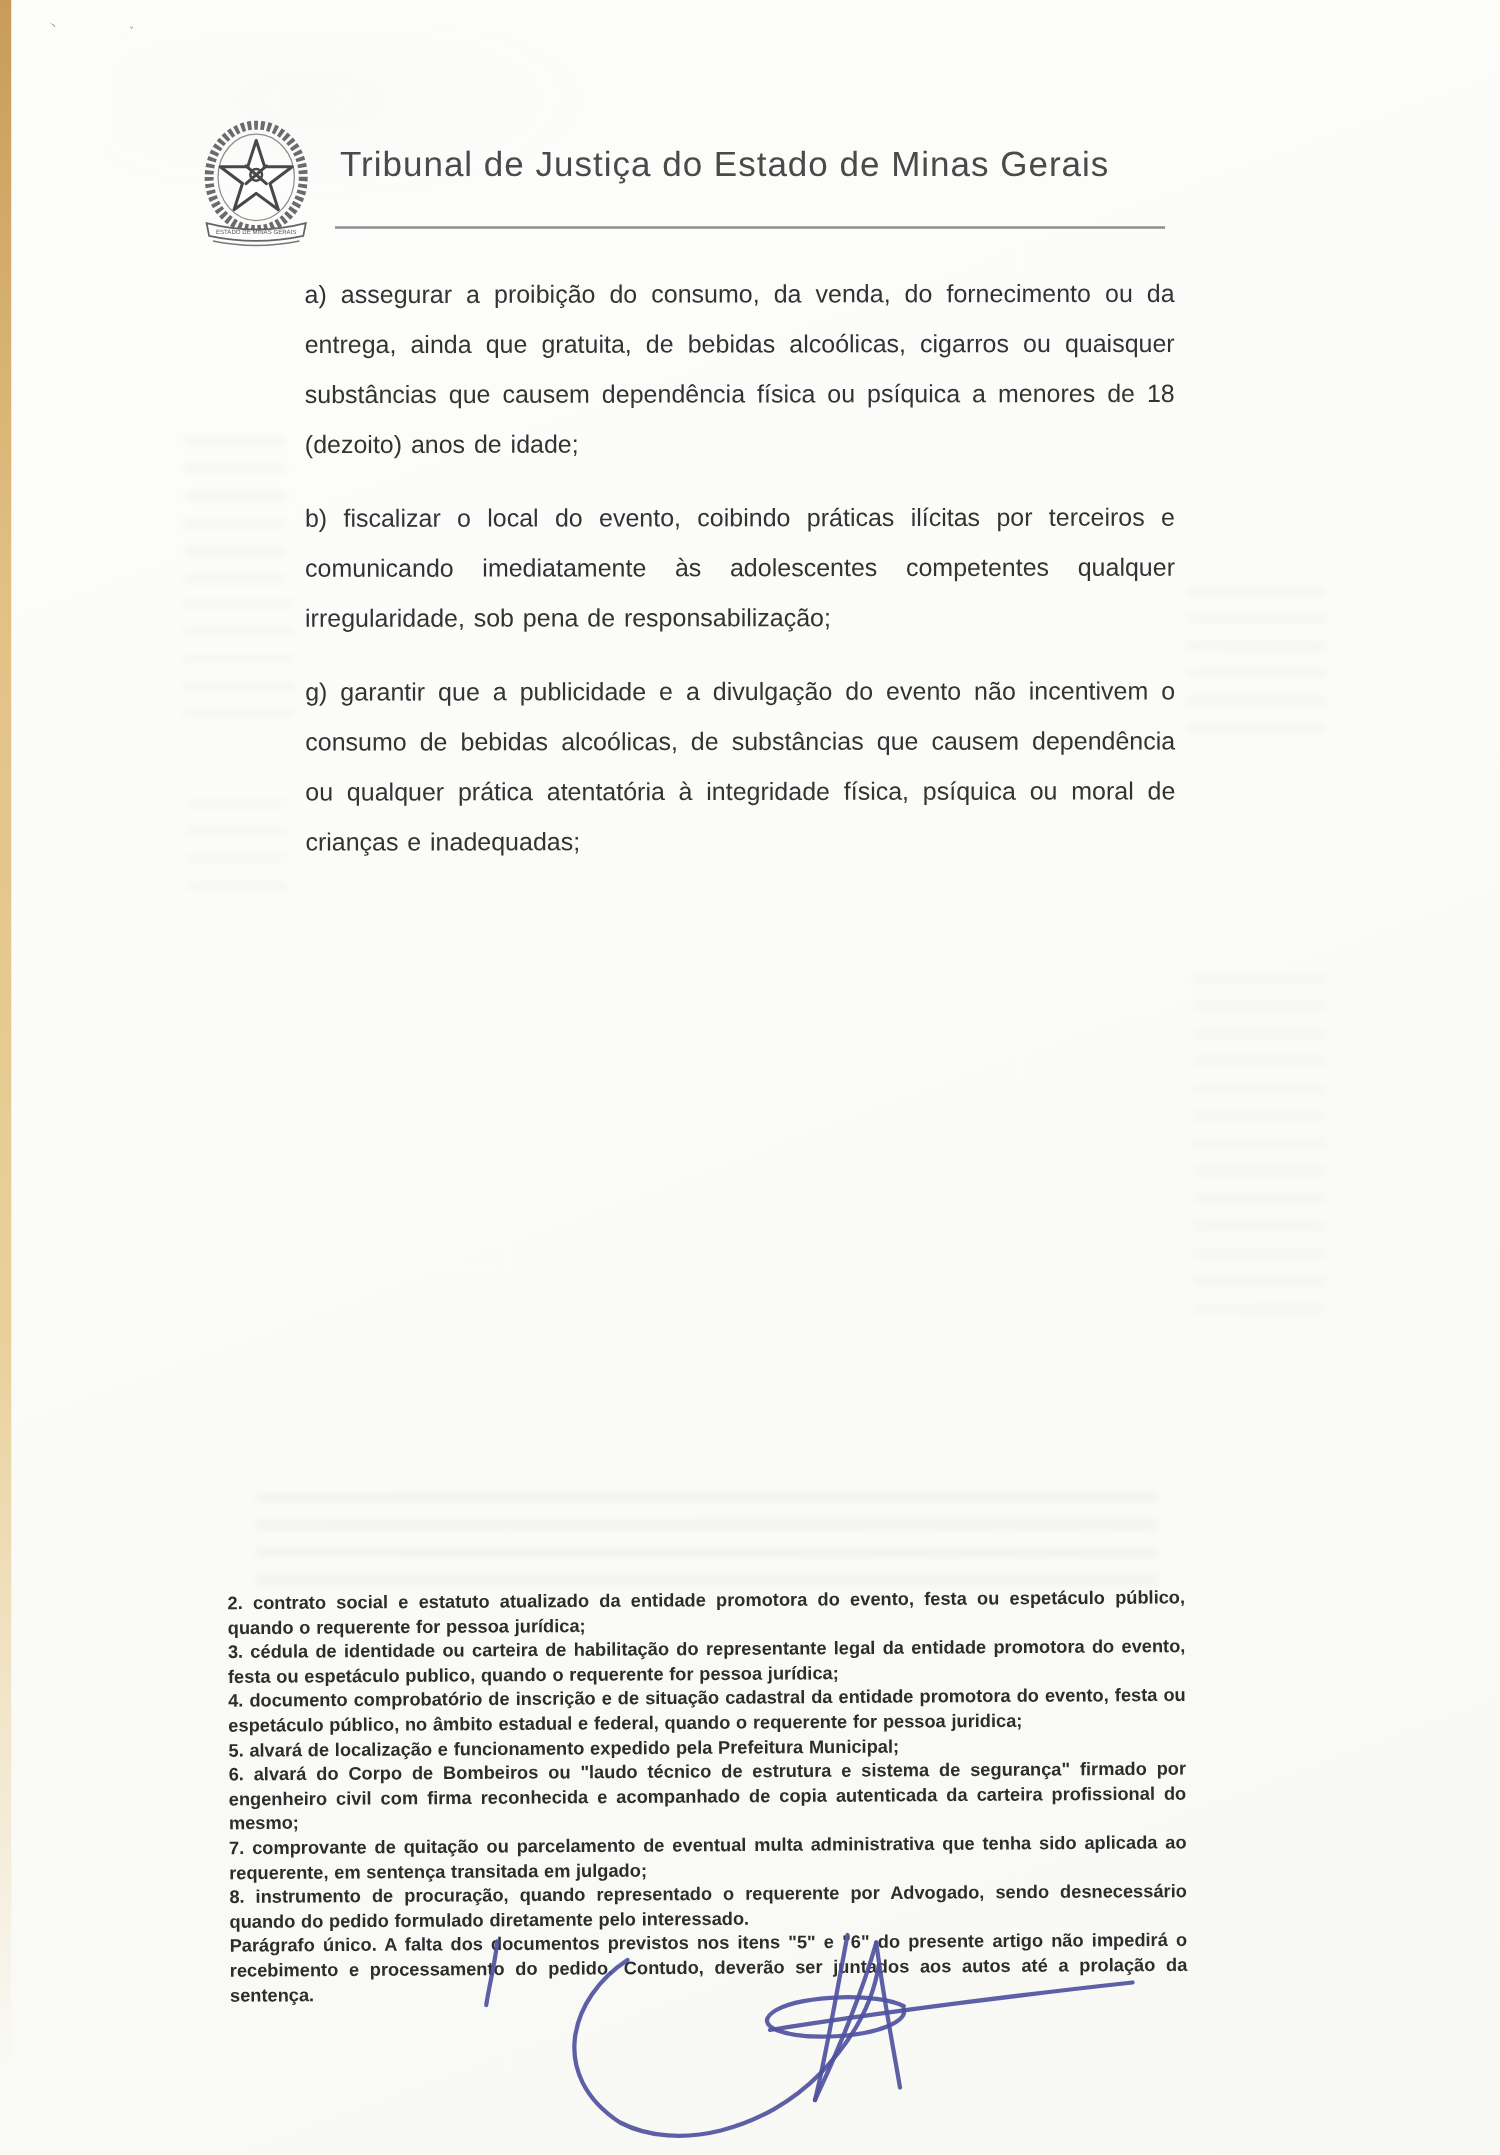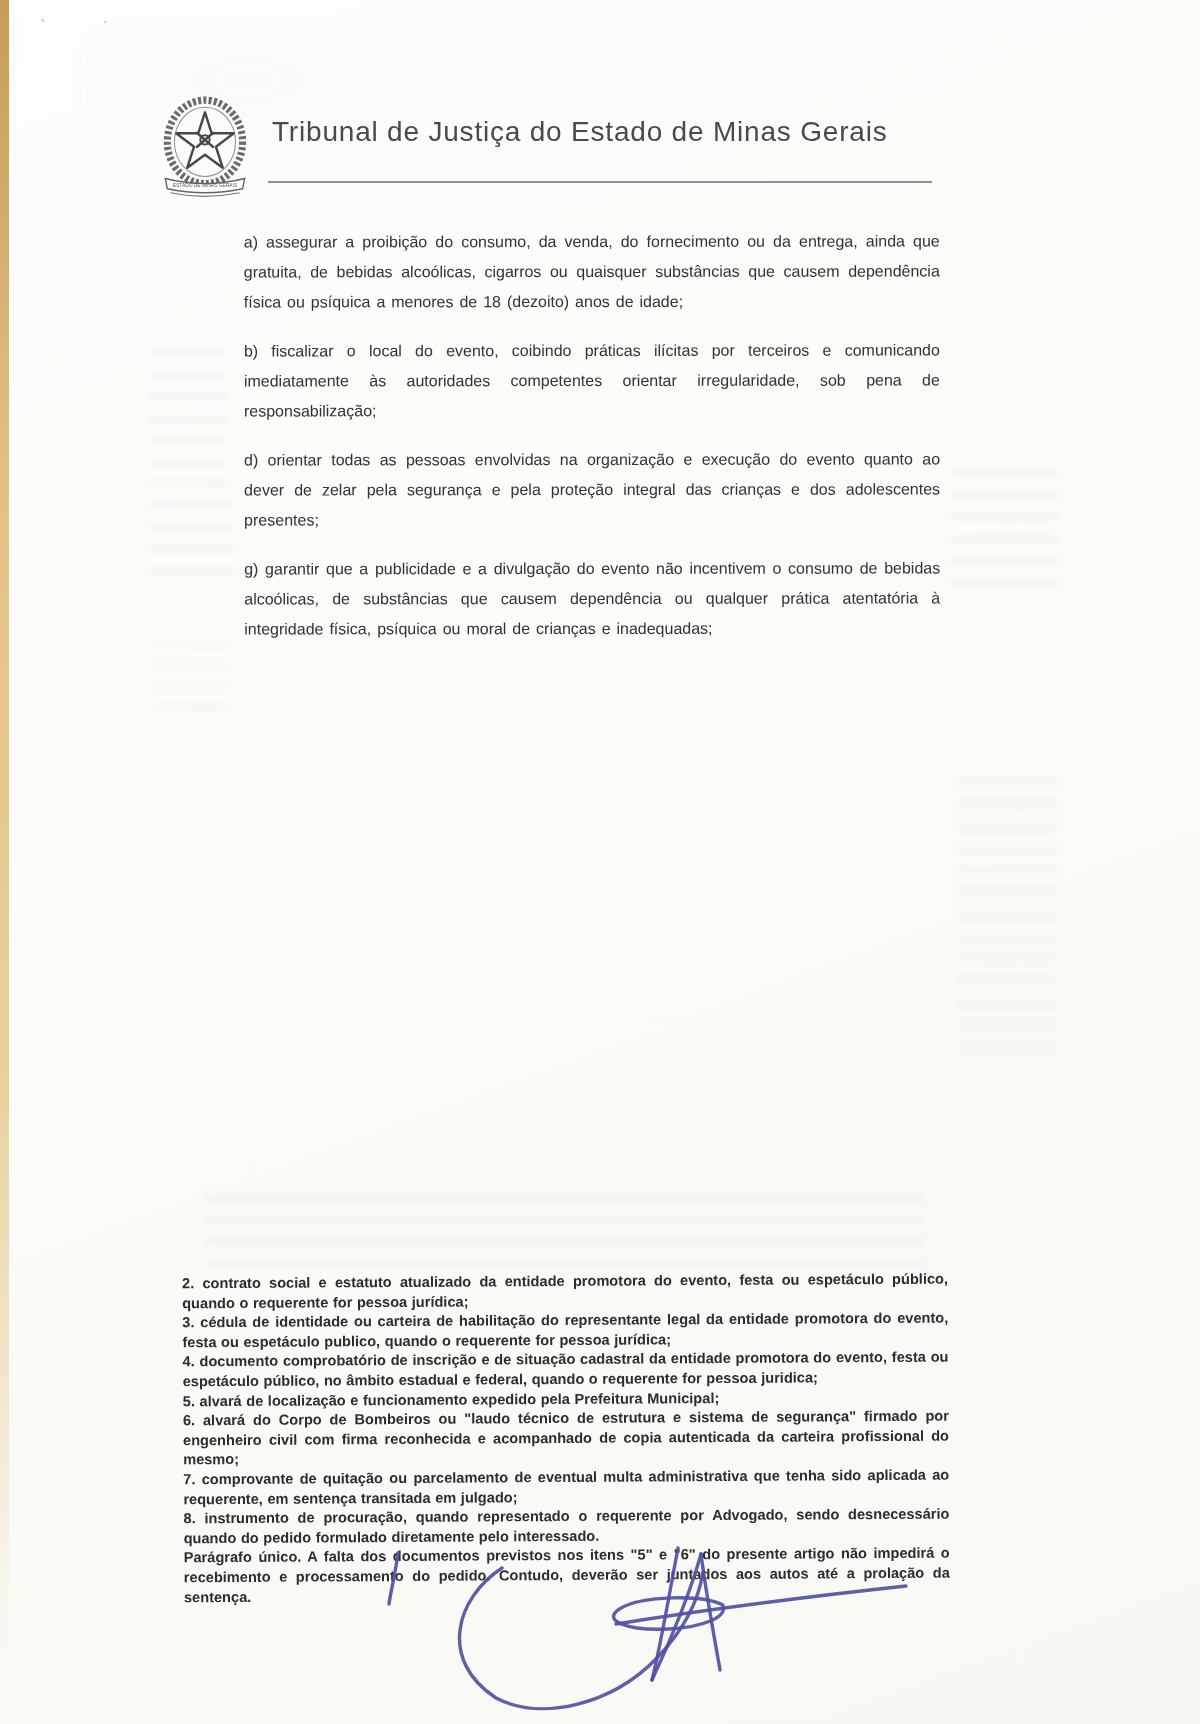--- a/index.html
+++ b/index.html
@@ -24,22 +24,22 @@
   .logo{position:absolute;left:150px;top:94px;width:114px;height:110px;}
   .header-title{
     position:absolute;left:272px;top:116px;
     font-size:28px;letter-spacing:.8px;color:#4a4a4c;white-space:nowrap;
   }
   .header-rule{position:absolute;left:268px;top:181px;width:664px;height:2px;background:#8f8f90;}
 
   
   .clauses{position:absolute;left:244px;top:212px;width:696px;transform:rotate(-.08deg);}
   .clauses p{
-    margin:15px 0 19px 0;
-    font-size:16px;line-height:30px;color:#333336;
+    margin:4px 0 19px 0;
+    font-size:20px;line-height:40px;color:#333336;
     text-align:justify;word-spacing:1.5px;
   }
 
   
   .footnotes{position:absolute;left:183px;top:1272px;width:766px;transform:rotate(-.35deg);}
   .footnotes p{
     margin:0;
     font-size:14.6px;line-height:19.6px;font-weight:700;
     color:#2d2d30;text-align:justify;word-spacing:.5px;
   }
@@ -87,22 +87,21 @@
     <path d="M15,83 Q54,93 93,83 L91,93 Q54,101 17,93 Z" fill="#ffffff" stroke="#646466" stroke-width="1.4"></path>
     <text x="54" y="91.5" text-anchor="middle" font-size="4.8" fill="#555557">ESTADO DE MINAS GERAIS</text>
     <path d="M20,97 Q54,104 88,97" fill="none" stroke="#77777a" stroke-width="1.2"></path>
   </svg>
 
   <div class="header-title">Tribunal de Justiça do Estado de Minas Gerais</div>
   <div class="header-rule"></div>
 
   <div class="clauses">
     <p>a) assegurar a proibição do consumo, da venda, do fornecimento ou da entrega, ainda que gratuita, de bebidas alcoólicas, cigarros ou quaisquer substâncias que causem dependência física ou psíquica a menores de 18 (dezoito) anos de idade;</p>
-    <p>b) fiscalizar o local do evento, coibindo práticas ilícitas por terceiros e comunicando imediatamente às autoridades competentes orientar irregularidade, sob pena de responsabilização;</p>
-    <p>d) orientar todas as pessoas envolvidas na organização e execução do evento quanto ao dever de zelar pela segurança e pela proteção integral das crianças e dos adolescentes presentes;</p>
+    <p>b) fiscalizar o local do evento, coibindo práticas ilícitas por terceiros e comunicando imediatamente às adolescentes competentes qualquer irregularidade, sob pena de responsabilização;</p>
     <p>g) garantir que a publicidade e a divulgação do evento não incentivem o consumo de bebidas alcoólicas, de substâncias que causem dependência ou qualquer prática atentatória à integridade física, psíquica ou moral de crianças e inadequadas;</p>
   </div>
 
   <div class="footnotes">
     <p>2. contrato social e estatuto atualizado da entidade promotora do evento, festa ou espetáculo público, quando o requerente for pessoa jurídica;</p>
     <p>3. cédula de identidade ou carteira de habilitação do representante legal da entidade promotora do evento, festa ou espetáculo publico, quando o requerente for pessoa jurídica;</p>
     <p>4. documento comprobatório de inscrição e de situação cadastral da entidade promotora do evento, festa ou espetáculo público, no âmbito estadual e federal, quando o requerente for pessoa juridica;</p>
     <p>5. alvará de localização e funcionamento expedido pela Prefeitura Municipal;</p>
     <p>6. alvará do Corpo de Bombeiros ou "laudo técnico de estrutura e sistema de segurança" firmado por engenheiro civil com firma reconhecida e acompanhado de copia autenticada da carteira profissional do mesmo;</p>
     <p>7. comprovante de quitação ou parcelamento de eventual multa administrativa que tenha sido aplicada ao requerente, em sentença transitada em julgado;</p>

